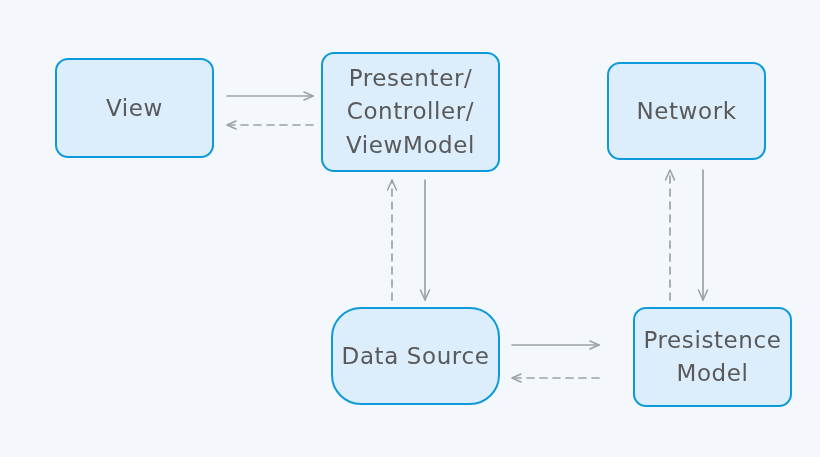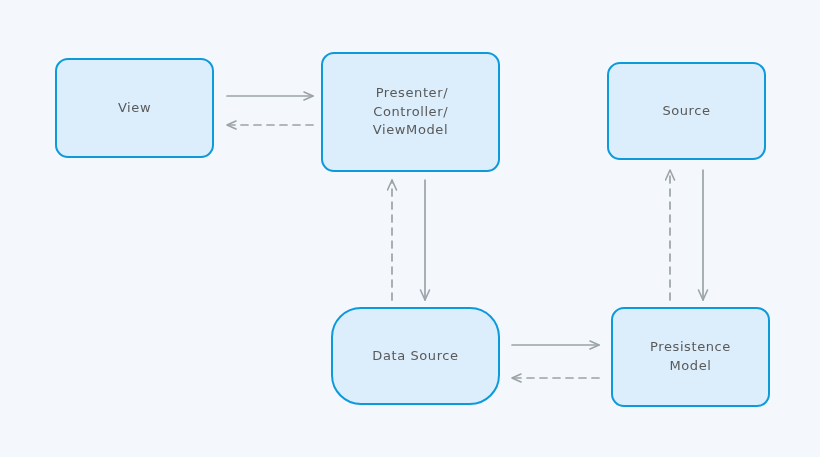--- a/index.html
+++ b/index.html
@@ -25,34 +25,34 @@
     border: 2px solid #0d9adb;
     border-radius: 13px;
     display: flex;
     align-items: center;
     justify-content: center;
     text-align: center;
   }
   .node-label {
     color: #595959;
     font-family: "DejaVu Sans", sans-serif;
-    font-size: 13px;
+    font-size: 23px;
     line-height: 1.42;
     letter-spacing: 0.6px;
     white-space: pre-line;
     padding: 0 6px;
   }
   
   #node-view      { left: 55px;  top: 58px;  width: 159px; height: 100px; }
   #node-presenter { left: 321px; top: 52px;  width: 179px; height: 120px; }
   #node-network   { left: 607px; top: 62px;  width: 159px; height: 98px;  }
   #node-datasource{ left: 331px; top: 307px; width: 169px; height: 98px; border-radius: 30px;  }
-  #node-persist   { left: 611px; top: 307px; width: 159px; height: 100px; }
+  #node-persist   { left: 633px; top: 307px; width: 159px; height: 100px; }
 
-  #node-presenter .node-label { font-size: 13px; line-height: 1.45; text-align: right; }
+  #node-presenter .node-label { font-size: 23px; line-height: 1.45; }
   #node-persist   .node-label { line-height: 1.45; }
 
   .edge-layer {
     position: absolute;
     left: 0; top: 0;
     width: 820px;
     height: 457px;
     pointer-events: none;
   }
 </style>
@@ -98,21 +98,21 @@
     <span class="node-label">View</span>
   </div>
 
   <div class="node" id="node-presenter">
     <span class="node-label">Presenter/
 Controller/
 ViewModel</span>
   </div>
 
   <div class="node" id="node-network">
-    <span class="node-label">Source</span>
+    <span class="node-label">Network</span>
   </div>
 
   <div class="node" id="node-datasource">
     <span class="node-label">Data Source</span>
   </div>
 
   <div class="node" id="node-persist">
     <span class="node-label">Presistence
 Model</span>
   </div>

